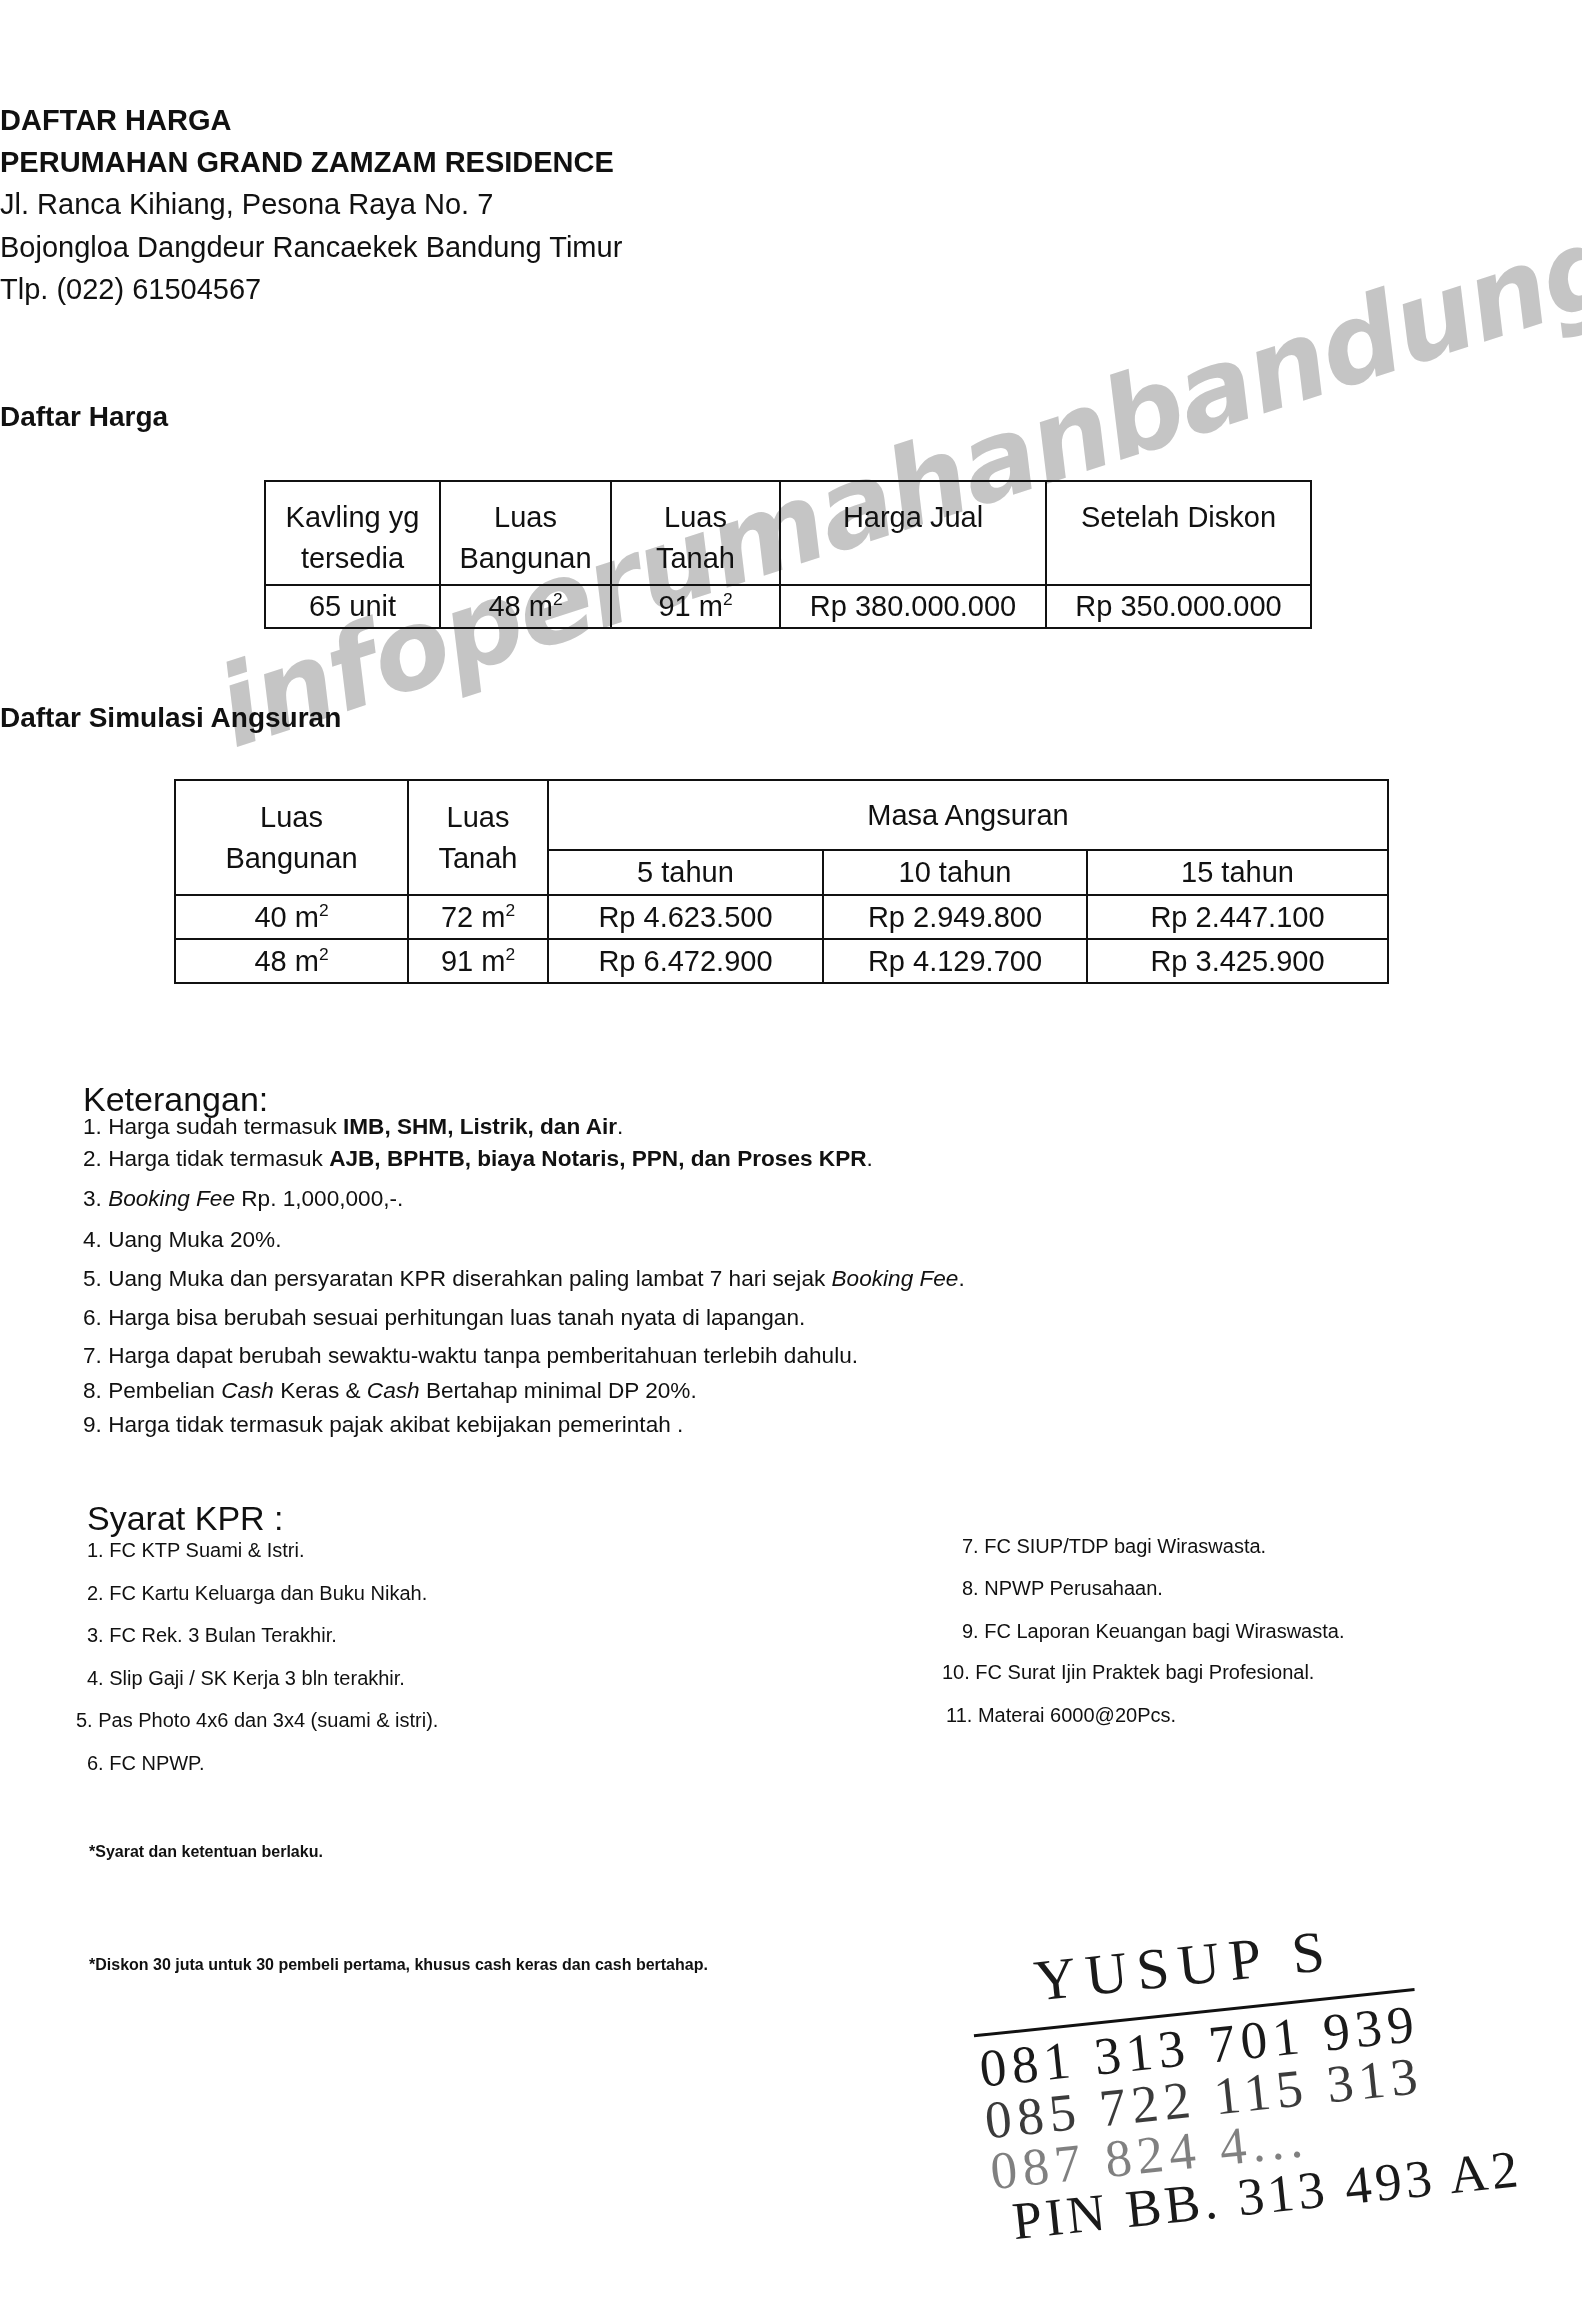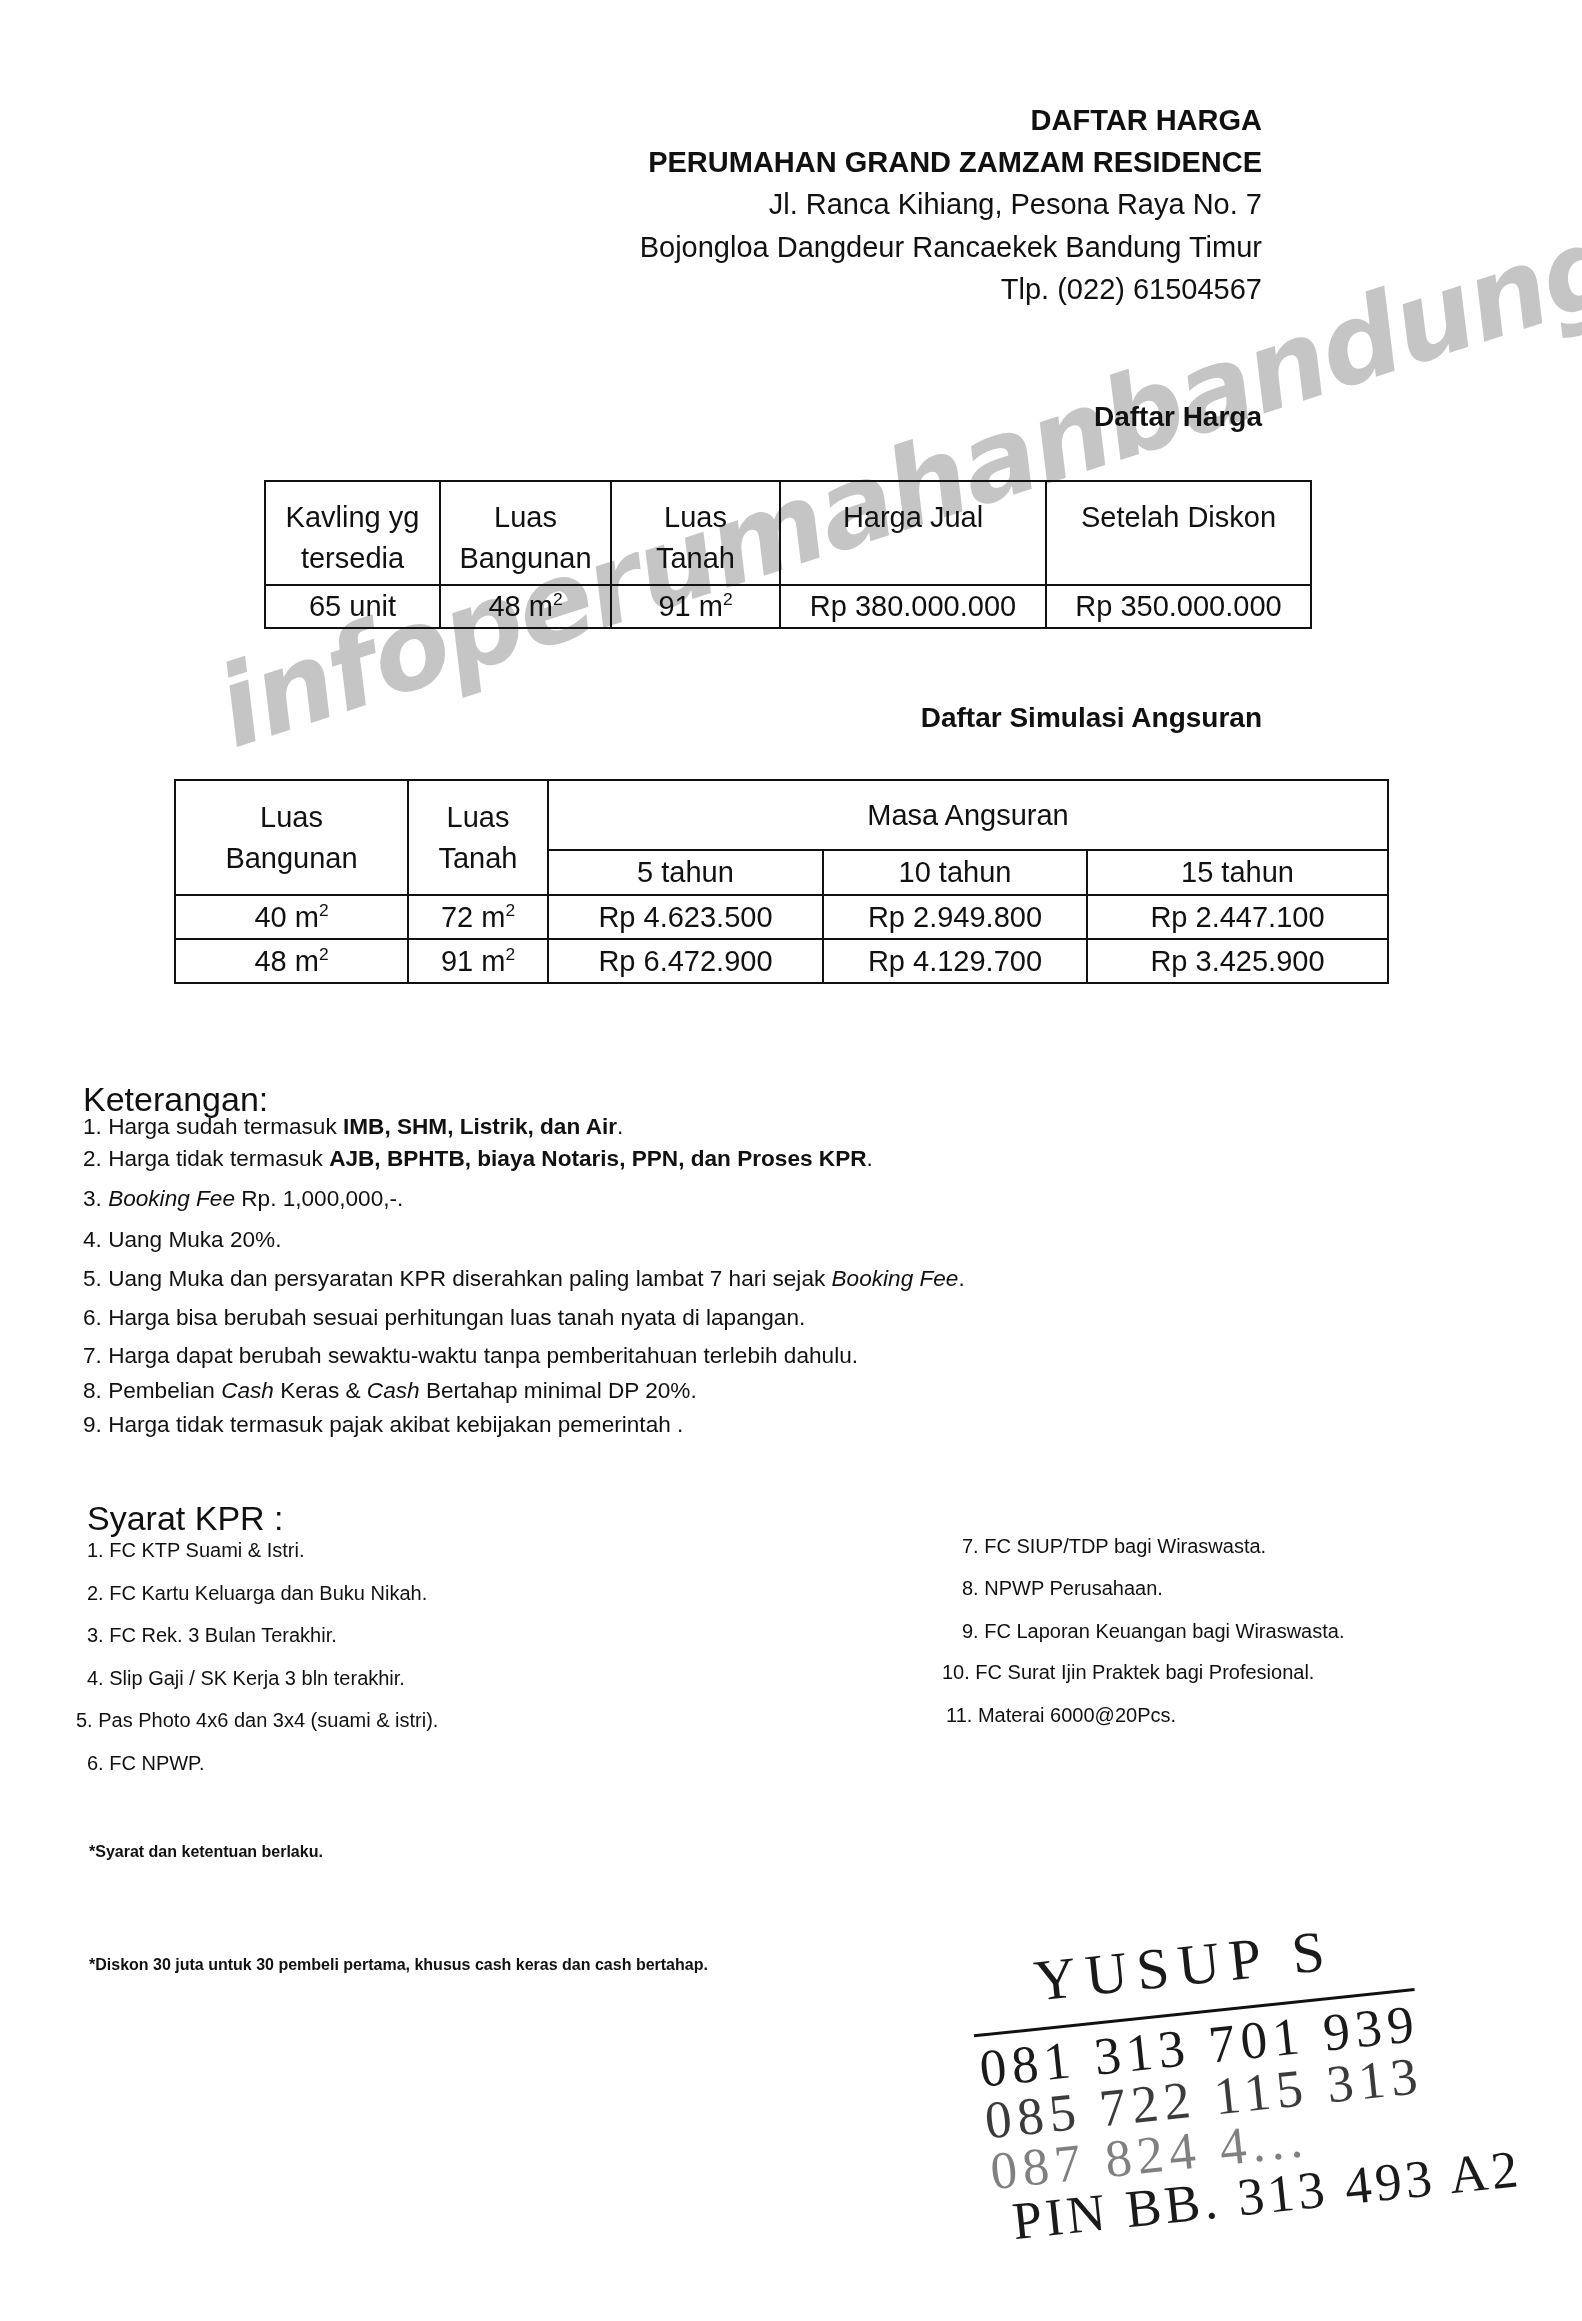--- a/index.html
+++ b/index.html
@@ -1,21 +1,21 @@
 <!DOCTYPE html>
 <html style="font-size:15px"><head>
 <meta charset="utf-8">
 <style>
   html, body { margin: 0; padding: 0; background: #ffffff; }
   body {
     width: 1583px; height: 2321px; position: relative; overflow: hidden;
     font-family: "Liberation Sans", sans-serif; color: #111;
   }
   .abs { position: absolute; }
-  .center { left: 0; width: 1262px; text-align: right; }
+  .center { left: 0; width: 1262px; text-align: left; }
   .hdr-bold { font-weight: bold; font-size: 29px; letter-spacing: 0px; }
   .hdr-norm { font-size: 29px; }
   .subtitle { font-weight: bold; font-size: 28px; }
 
   table.grid { border-collapse: collapse; position: absolute; font-size: 29px; }
   table.grid td { border: 2.4px solid #111; text-align: center; vertical-align: middle; padding: 0; line-height: 41px; }
 
   #t1 { left: 264px; top: 480px; width: 1048px; }
   #t1 td.hd { height: 87px; vertical-align: top; padding-top: 15px; line-height: 41px; }
   #t1 td.rw { height: 41px; }

